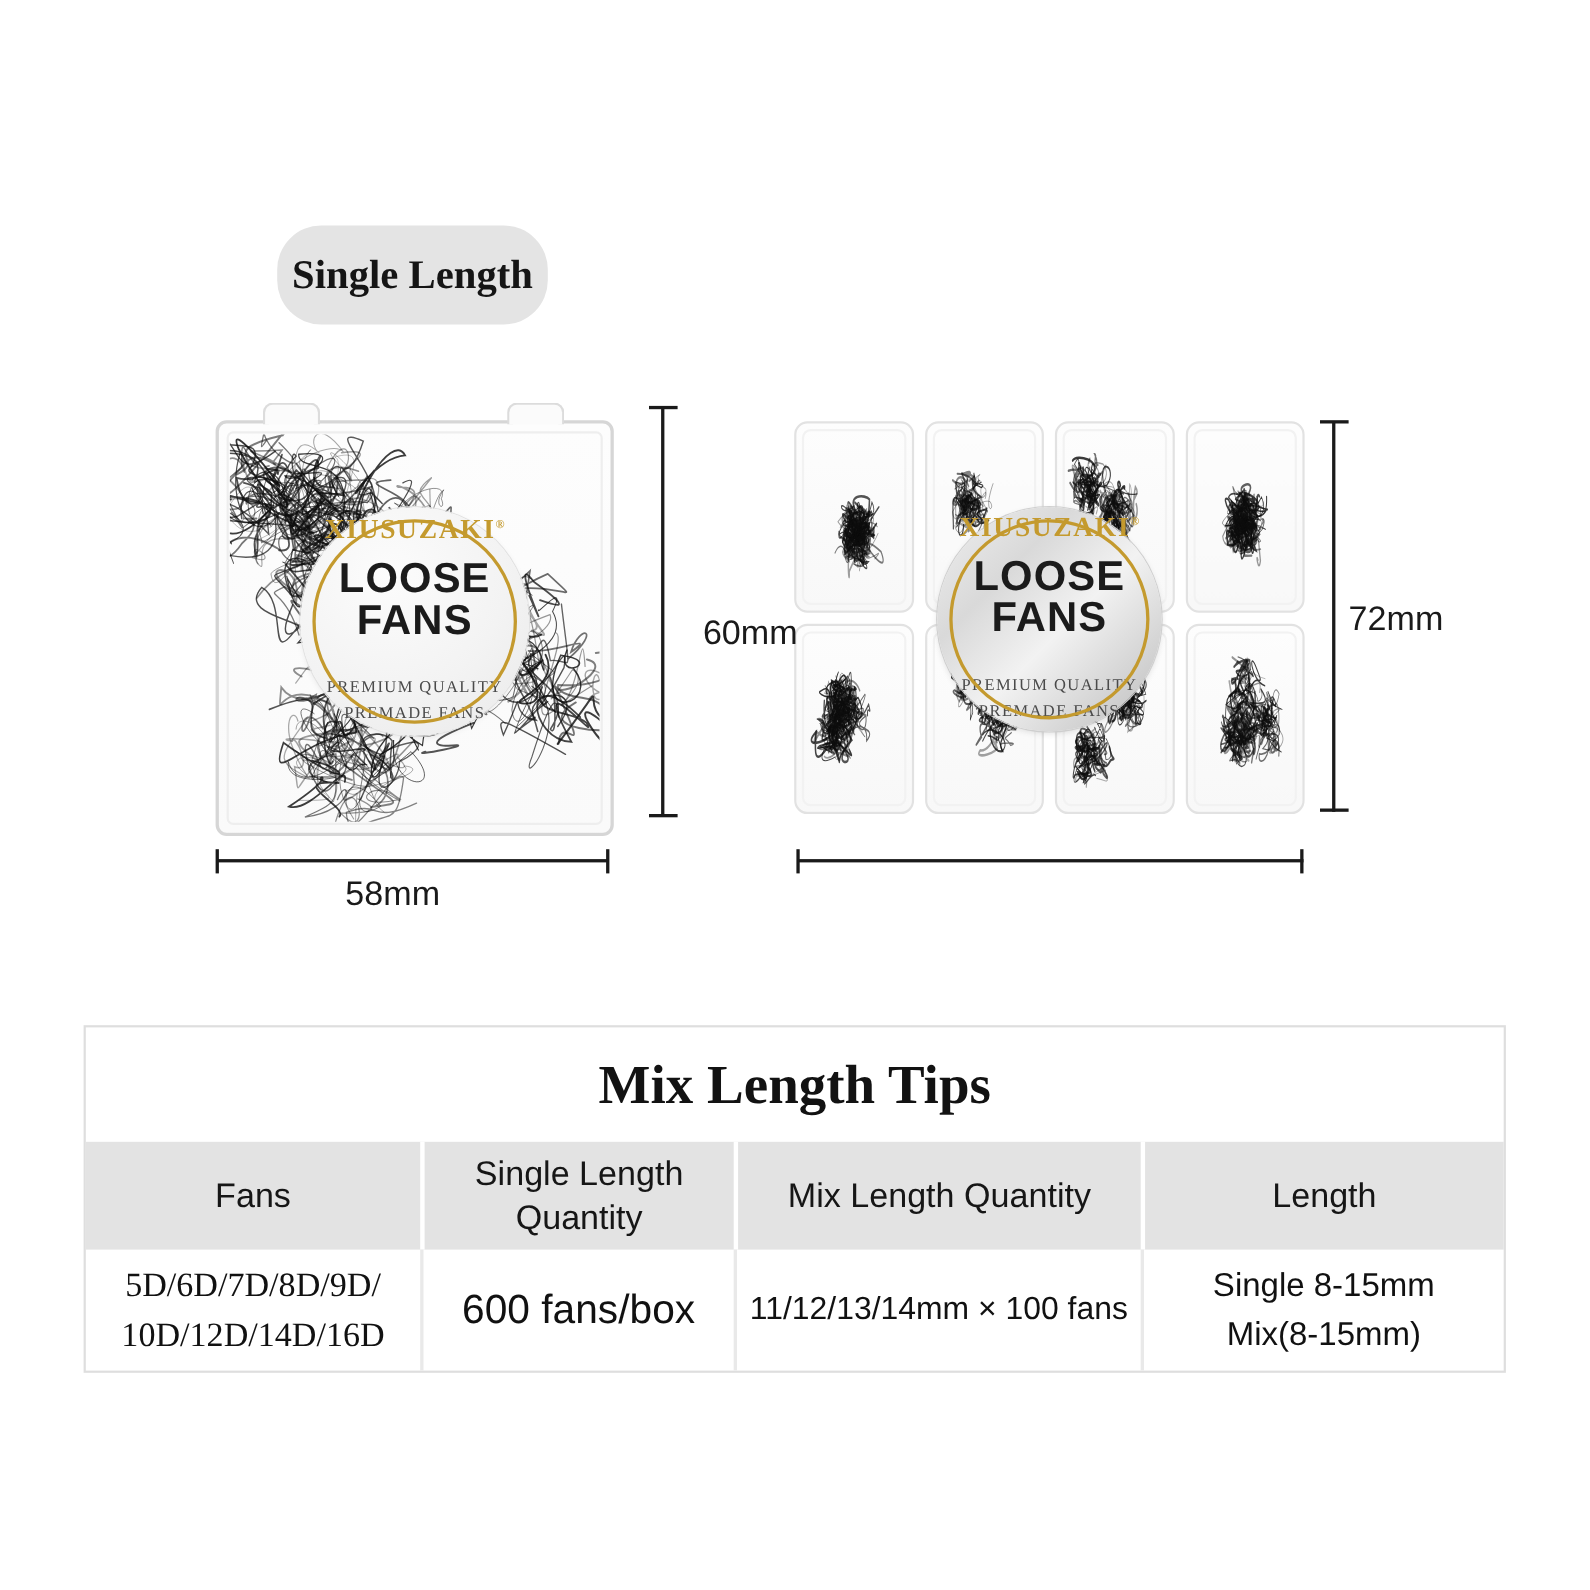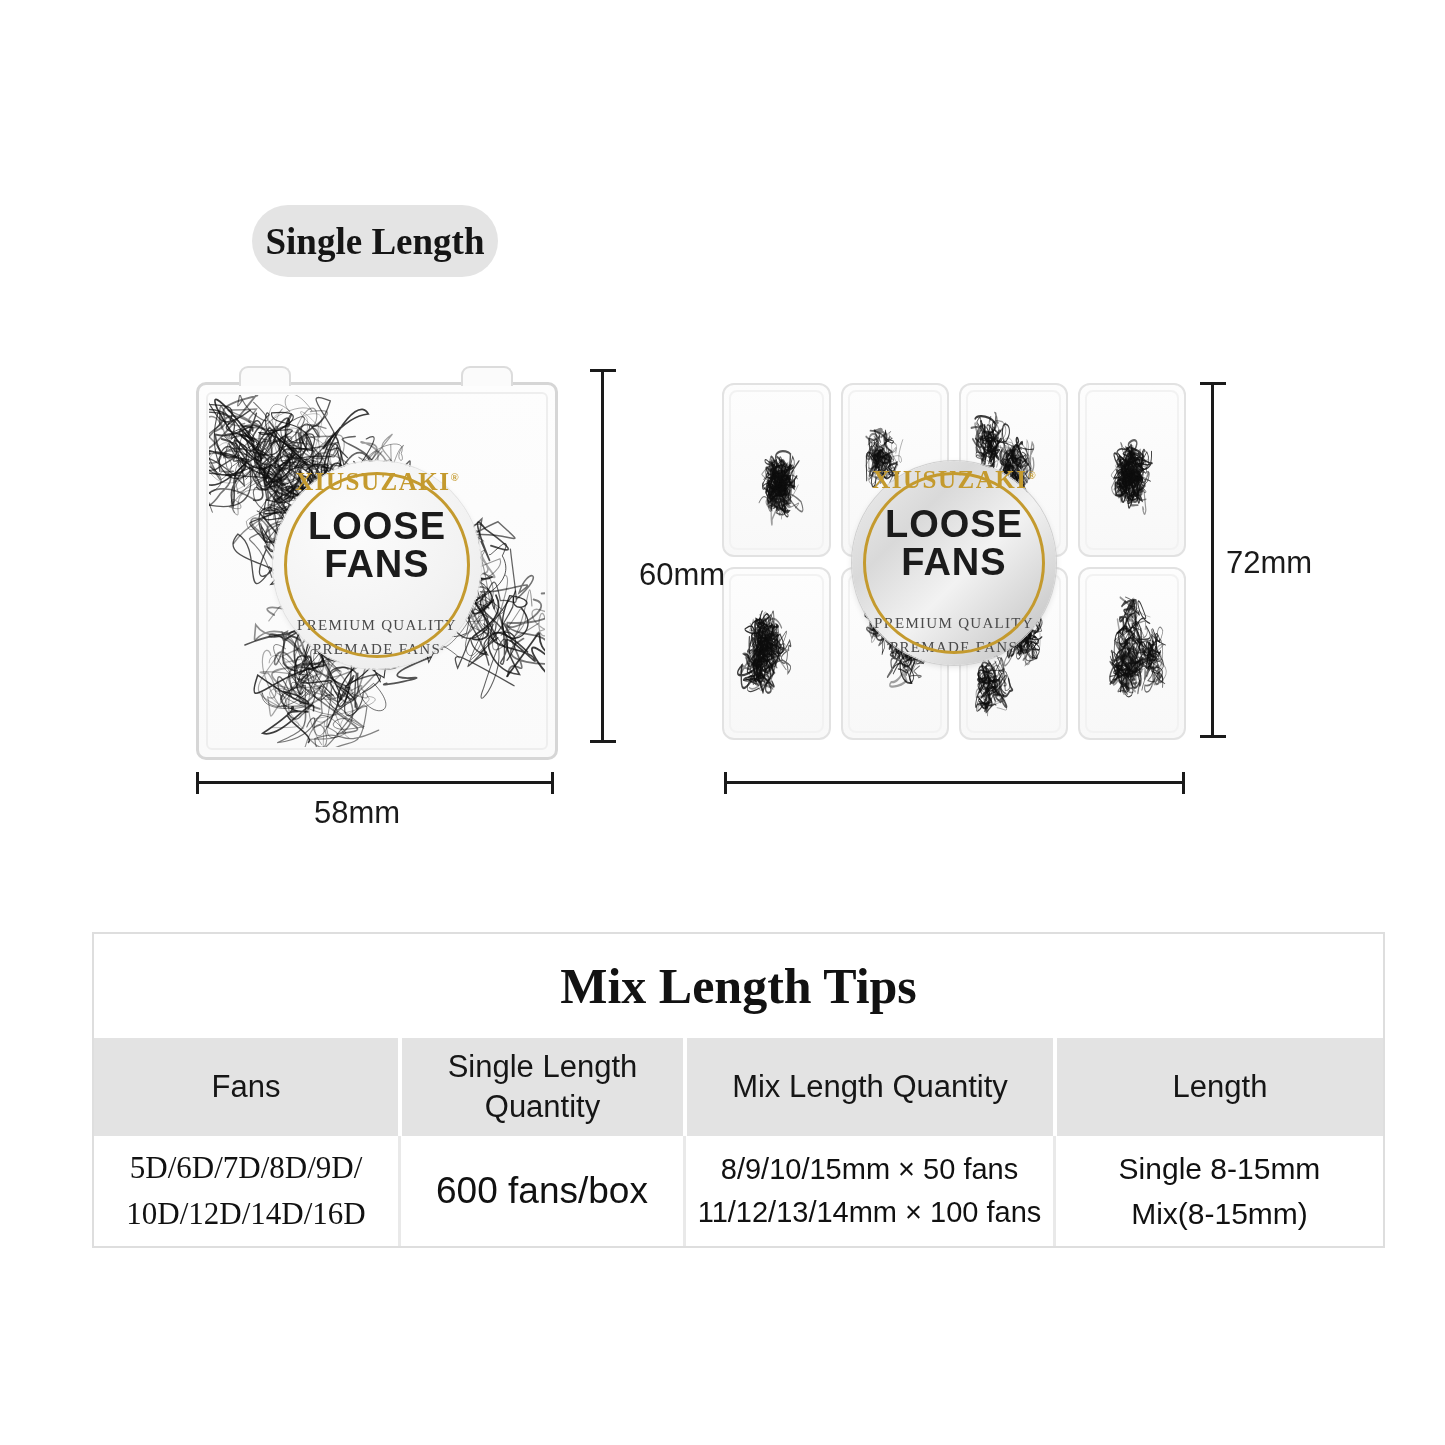--- a/index.html
+++ b/index.html
@@ -3,21 +3,21 @@
 <meta charset="utf-8">
 <style>
   html,body{margin:0;padding:0;background:#fff;}
   .canvas{position:relative;width:1445px;height:1445px;background:#ffffff;overflow:hidden;
           font-family:"Liberation Sans",sans-serif;color:#1a1a1a;}
 
   
   .pill{position:absolute;background:var(--badge-bg,#e4e4e4);border-radius:40px;
         display:flex;align-items:center;justify-content:center;
         font-family:"Liberation Serif",serif;font-weight:700;font-size:37px;color:#151515;}
-  .pill-single{left:252px;top:205px;width:246px;height:72px;}
+  .pill-single{left:252px;top:205px;width:246px;height:90px;}
   .pill-mixed{left:833px;top:205px;width:234px;height:71px;}
 
   
   .box-left{position:absolute;left:196px;top:382px;width:362px;height:378px;
             border:3px solid #d6d6d6;border-radius:10px;
             background:linear-gradient(180deg,#fdfdfd,#fafafa);box-sizing:border-box;}
   .hinge{position:absolute;top:-19px;width:52px;height:20px;border:2px solid #dcdcdc;border-bottom:none;
          border-radius:9px 9px 0 0;background:#fbfbfb;box-sizing:border-box;}
   .hinge-a{left:40px;} .hinge-b{left:262px;}
   .rim{position:absolute;inset:7px;border:2px solid #eeeeee;border-radius:6px;pointer-events:none;}
@@ -51,21 +51,21 @@
 
   
   .dim-v{position:absolute;width:3px;background:var(--line,#1a1a1a);}
   .dim-h{position:absolute;height:3px;background:var(--line,#1a1a1a);}
   .cap-h{position:absolute;width:26px;height:3px;background:var(--line,#1a1a1a);}
   .cap-v{position:absolute;width:3px;height:22px;background:var(--line,#1a1a1a);}
   .dim-label{position:absolute;font-size:31px;color:#1a1a1a;}
   .dim-label.center{text-align:center;}
 
   
-  .spec-table{position:absolute;left:92px;top:932px;width:1293px;height:316px;
+  .spec-table{position:absolute;left:76px;top:932px;width:1293px;height:316px;
               border:2px solid #dedede;background:#fff;display:flex;flex-direction:column;box-sizing:border-box;}
   .t-title{height:104px;flex:0 0 auto;display:flex;align-items:center;justify-content:center;
            font-family:"Liberation Serif",serif;font-weight:700;font-size:50px;color:#121212;}
   .t-head{height:98px;flex:0 0 auto;background:var(--header-bg,#e3e3e3);
           display:grid;grid-template-columns:304px 285px 370px 1fr;}
   .t-head .cell{display:flex;align-items:center;justify-content:center;text-align:center;
                 font-size:31px;color:#161616;line-height:1.3;padding:0 18px;}
   .t-head .cell + .cell{border-left:4px solid #ffffff;}
   .t-body{flex:1;display:grid;grid-template-columns:304px 285px 370px 1fr;}
   .t-body .cell{display:flex;flex-direction:column;align-items:center;justify-content:center;
@@ -1195,21 +1195,20 @@
       <div class="cell">Mix Length Quantity</div>
       <div class="cell">Length</div>
     </div>
     <div class="t-body">
       <div class="cell cell-fans">
         <div>5D/6D/7D/8D/9D/</div>
         <div>10D/12D/14D/16D</div>
       </div>
       <div class="cell cell-qty">600 fans/box</div>
       <div class="cell cell-mix">
-        <div>8/9/10/15mm × 50 fans</div>
         <div>11/12/13/14mm × 100 fans</div>
       </div>
       <div class="cell cell-len">
         <div>Single 8-15mm</div>
         <div>Mix(8-15mm)</div>
       </div>
     </div>
   </div>
 
 </div>

